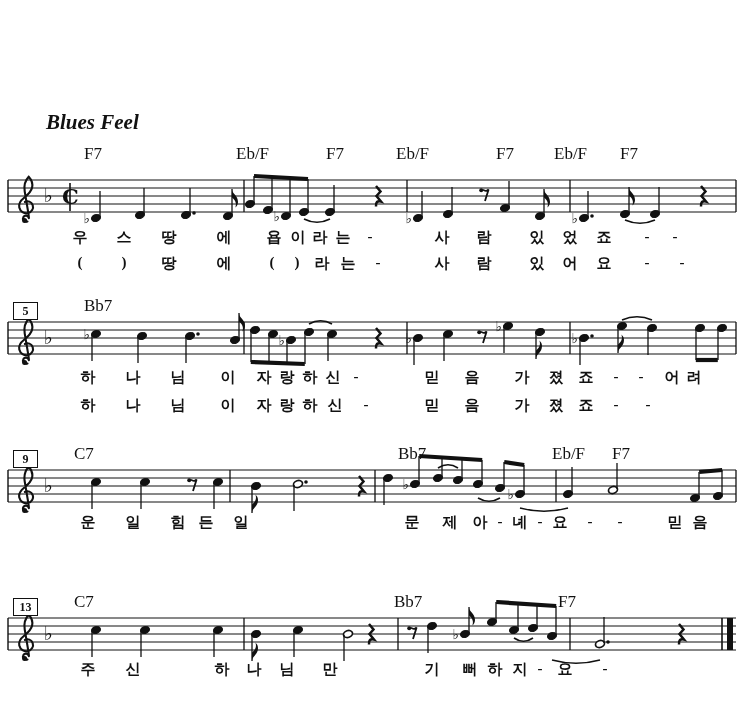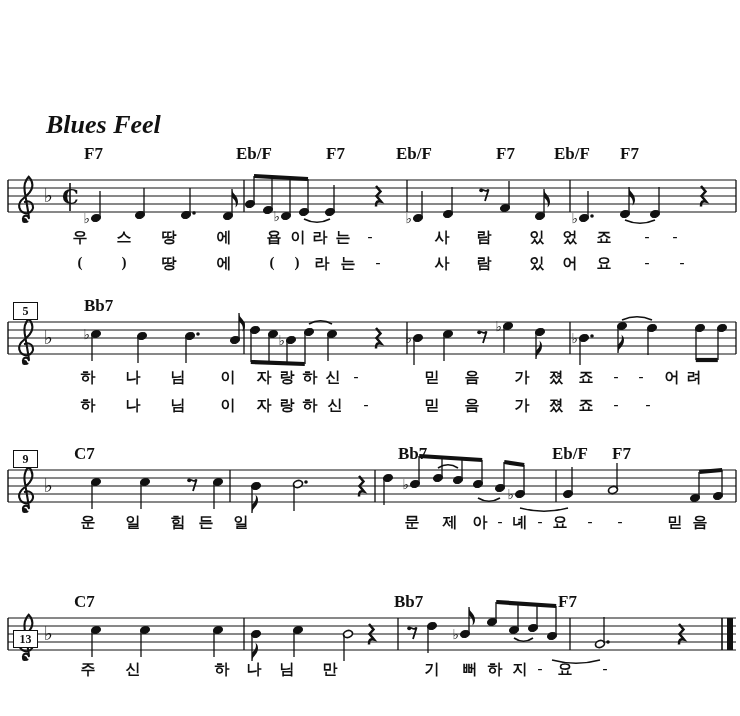--- a/index.html
+++ b/index.html
@@ -11,25 +11,25 @@
   .title{
     position:absolute;top:32px;left:0;width:100%;text-align:center;
     font-size:34px;font-weight:bold;letter-spacing:9px;white-space:nowrap;
   }
   .credits{
     position:absolute;top:84px;right:14px;text-align:right;
     font-size:19px;line-height:25px;font-weight:500;letter-spacing:2px;
   }
   .style-marking{
     position:absolute;top:110px;left:46px;
-    font-size:26px;font-weight:bold;font-style:italic;
+    font-size:21px;font-weight:bold;font-style:italic;
     font-family:"Liberation Serif","DejaVu Serif",serif;
   }
   .chord{
-    position:absolute;font-size:17px;font-weight:bold;white-space:nowrap;
+    position:absolute;font-size:17px;font-weight:normal;white-space:nowrap;
     font-family:"Liberation Serif","DejaVu Serif",serif;
   }
   .syl{
     position:absolute;font-size:15px;font-weight:600;white-space:nowrap;
     transform:translateX(-50%);
   }
   .mnum{
     position:absolute;min-width:19px;height:16px;padding:0 2px;
     border:1.6px solid #111;background:#fff;z-index:3;
     font-size:12px;font-weight:bold;text-align:center;line-height:16px;
@@ -531,21 +531,21 @@
       </g>
       <path d="M514,38 Q523.5,44.5 533,38" fill="none" stroke="#111111" stroke-width="1.6"></path>
       <path d="M552,60 Q576,66.5 600,60" fill="none" stroke="#111111" stroke-width="1.6"></path>
       <path d="M1,-8 l4.5,5.5 l-4,4.5 l4.5,5.5 q-5.5,-1.5 -5,5" transform="translate(368,32)" fill="none" stroke="#111111" stroke-width="2.5"></path>
       <g transform="translate(408,27)">
         <circle cx="1.2" cy="1.2" r="2" fill="#111111"></circle>
         <path d="M3,0.6 C5,2.4 7.4,2 8.6,0.4 L5,12" fill="none" stroke="#111111" stroke-width="1.8"></path>
       </g>
       <path d="M1,-8 l4.5,5.5 l-4,4.5 l4.5,5.5 q-5.5,-1.5 -5,5" transform="translate(678,32)" fill="none" stroke="#111111" stroke-width="2.5"></path>
     </svg>
-    <div class="mnum" style="left: 13px; top: 598px; margin-top: 32px;">13</div>
+    <div class="mnum" style="left: 13px; top: 598px;">13</div>
     <div class="chord" style="left: 74px; top: 592px;">C7</div>
     <div class="chord" style="left: 394px; top: 592px;">Bb7</div>
     <div class="chord" style="left: 558px; top: 592px;">F7</div>
     <div class="syl" style="left: 88px; top: 660px;">주</div>
     <div class="syl" style="left: 133px; top: 660px;">신</div>
     <div class="syl" style="left: 222px; top: 660px;">하</div>
     <div class="syl" style="left: 254px; top: 660px;">나</div>
     <div class="syl" style="left: 287px; top: 660px;">님</div>
     <div class="syl" style="left: 330px; top: 660px;">만</div>
     <div class="syl" style="left: 432px; top: 660px;">기</div>

